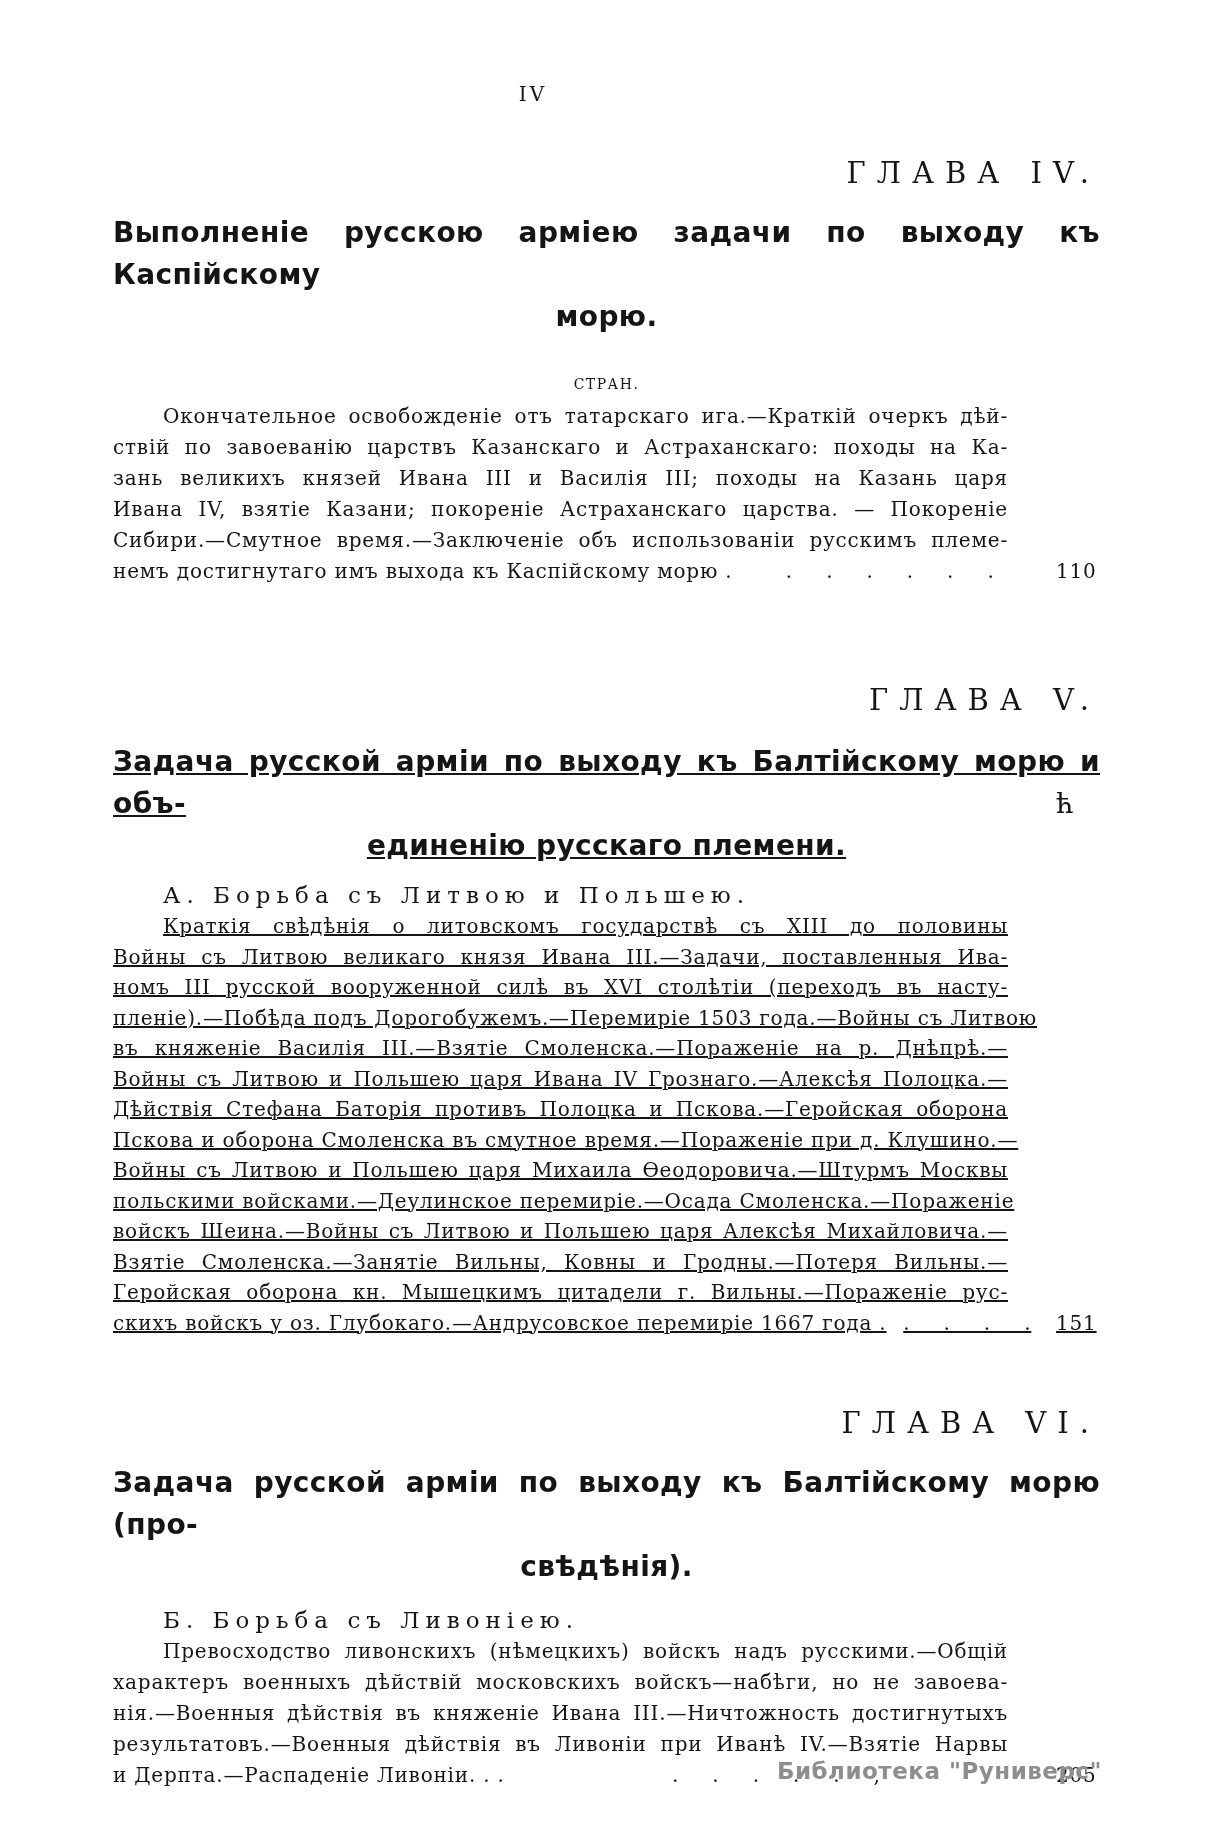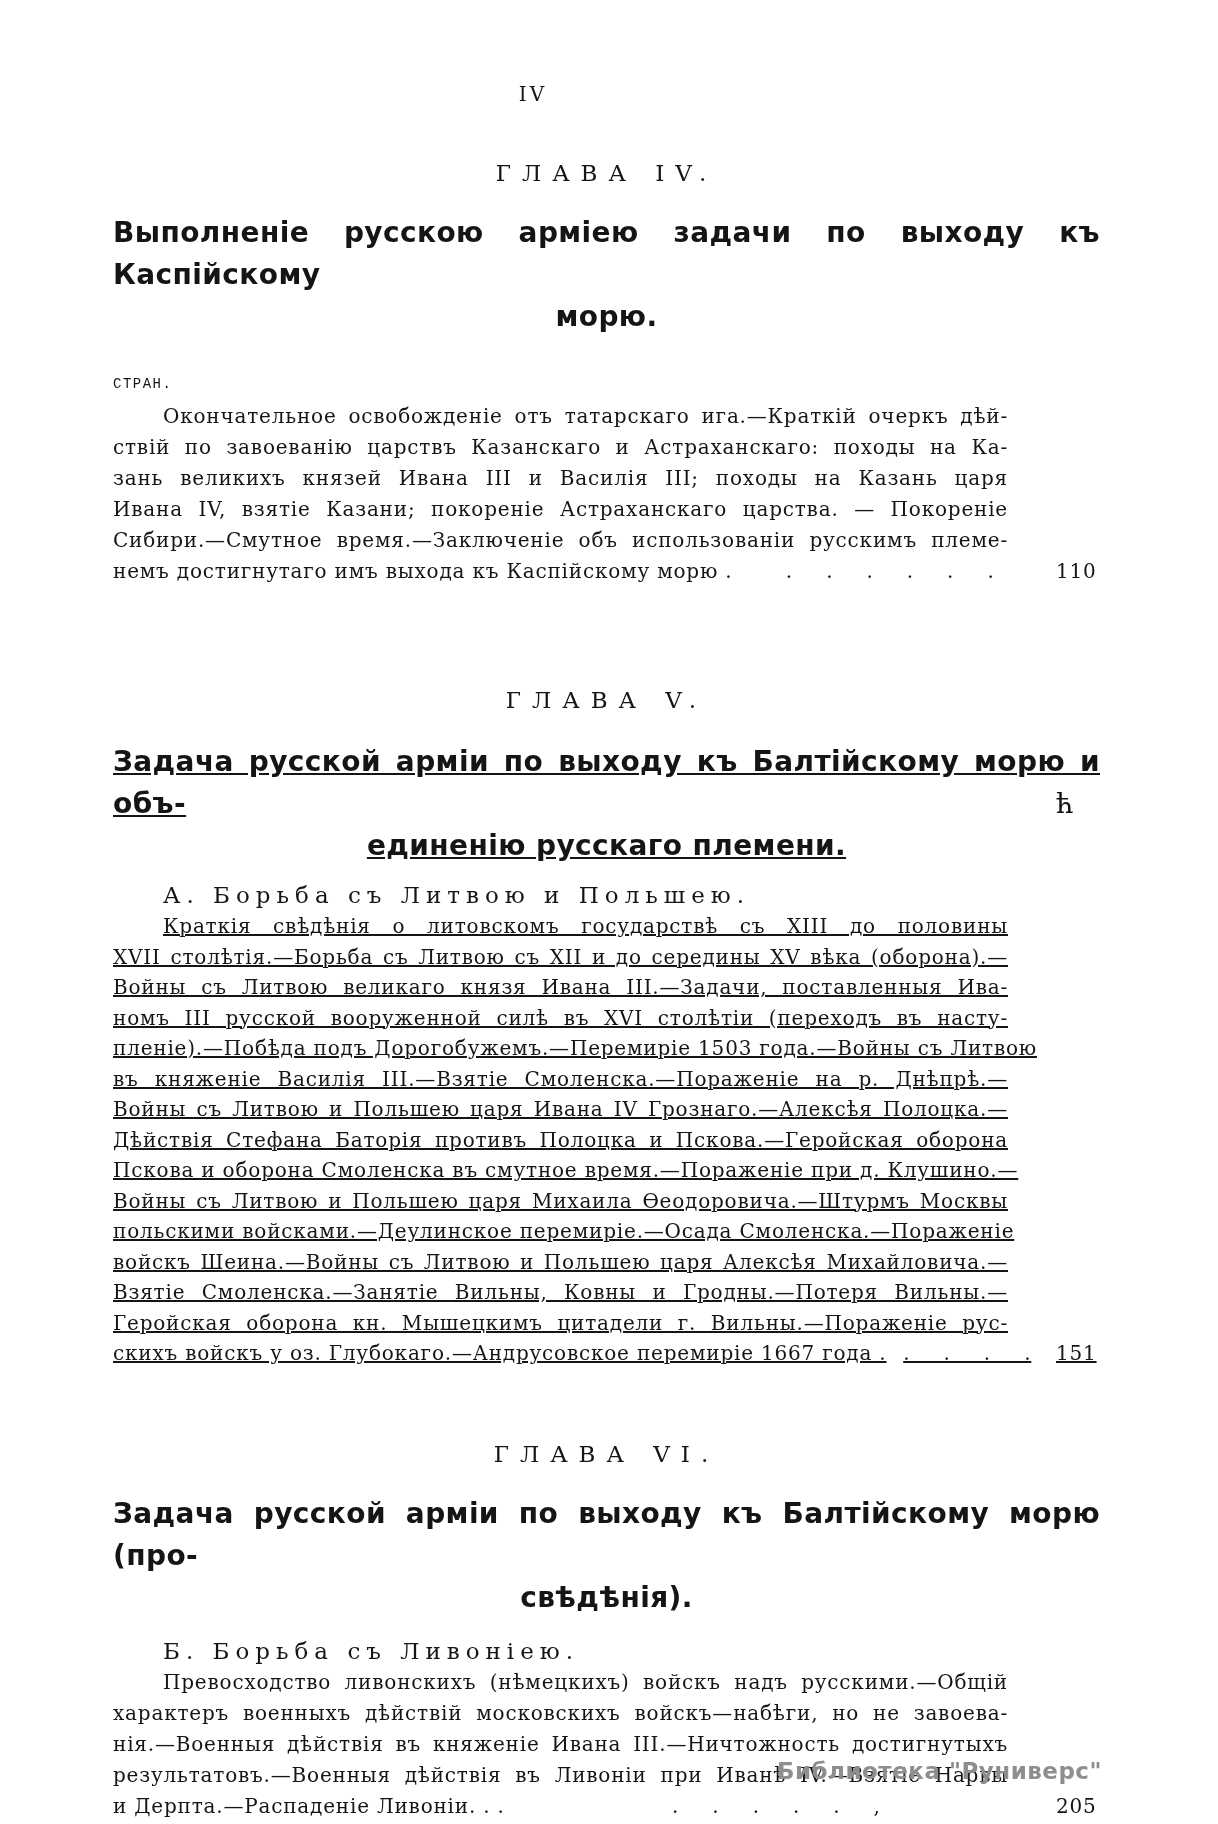--- a/index.html
+++ b/index.html
@@ -20,48 +20,47 @@
     width: 987px;
   }
   .folio {
     width: 840px;
     text-align: center;
     font-size: 20px;
     letter-spacing: 3px;
     line-height: 24px;
   }
   .chapter-heading {
-    text-align: center;
-    font-size: 23px;
+    text-align: right;
+    font-size: 29px;
     letter-spacing: 11px;
     line-height: 30px;
     margin-top: 52px;
   }
   .chapter-title {
     font-family: "DejaVu Sans", "Liberation Sans", sans-serif;
     font-weight: bold;
     font-size: 28px;
     line-height: 42px;
     letter-spacing: 0.4px;
     margin-top: 24px;
   }
   .chapter-title .line1 {
     text-align: justify;
     text-align-last: justify;
   }
   .chapter-title .line2 {
     text-align: center;
   }
   .stran-label {
-    text-align: left;
+    text-align: center;
     font-size: 14px;
     letter-spacing: 1.5px;
     line-height: 17px;
     margin-top: 38px;
-    font-family: Liberation Mono, monospace;
   }
   .section-line {
     font-size: 23px;
     letter-spacing: 6px;
     line-height: 28px;
     margin-left: 50px;
   }
   .toc-para {
     font-size: 20px;
     line-height: 31px;
@@ -151,21 +150,20 @@
 
     <div class="chapter-heading g5">ГЛАВА V.</div>
     <div class="chapter-title t5">
       <div class="line1">Задача русской арміи по выходу къ Балтійскому морю и объ-</div>
       <div class="line2">единенію русскаго племени.</div>
     </div>
     <div class="section-line sA">А. Борьба съ Литвою и Польшею.</div>
 
     <div class="toc-para dense p5">
       <div class="toc-line first">Краткія свѣдѣнія о литовскомъ государствѣ съ XIII до половины</div>
-      <div class="toc-line">XVII столѣтія.—Борьба съ Литвою съ XII и до середины XV вѣка (оборона).—</div>
       <div class="toc-line">Войны съ Литвою великаго князя Ивана III.—Задачи, поставленныя Ива-</div>
       <div class="toc-line">номъ III русской вооруженной силѣ въ XVI столѣтіи (переходъ въ насту-</div>
       <div class="toc-line">пленіе).—Побѣда подъ Дорогобужемъ.—Перемиріе 1503 года.—Войны съ Литвою</div>
       <div class="toc-line">въ княженіе Василія III.—Взятіе Смоленска.—Пораженіе на р. Днѣпрѣ.—</div>
       <div class="toc-line">Войны съ Литвою и Польшею царя Ивана IV Грознаго.—Алексѣя Полоцка.—</div>
       <div class="toc-line">Дѣйствія Стефана Баторія противъ Полоцка и Пскова.—Геройская оборона</div>
       <div class="toc-line">Пскова и оборона Смоленска въ смутное время.—Пораженіе при д. Клушино.—</div>
       <div class="toc-line">Войны съ Литвою и Польшею царя Михаила Ѳеодоровича.—Штурмъ Москвы</div>
       <div class="toc-line">польскими войсками.—Деулинское перемиріе.—Осада Смоленска.—Пораженіе</div>
       <div class="toc-line">войскъ Шеина.—Войны съ Литвою и Польшею царя Алексѣя Михайловича.—</div>

